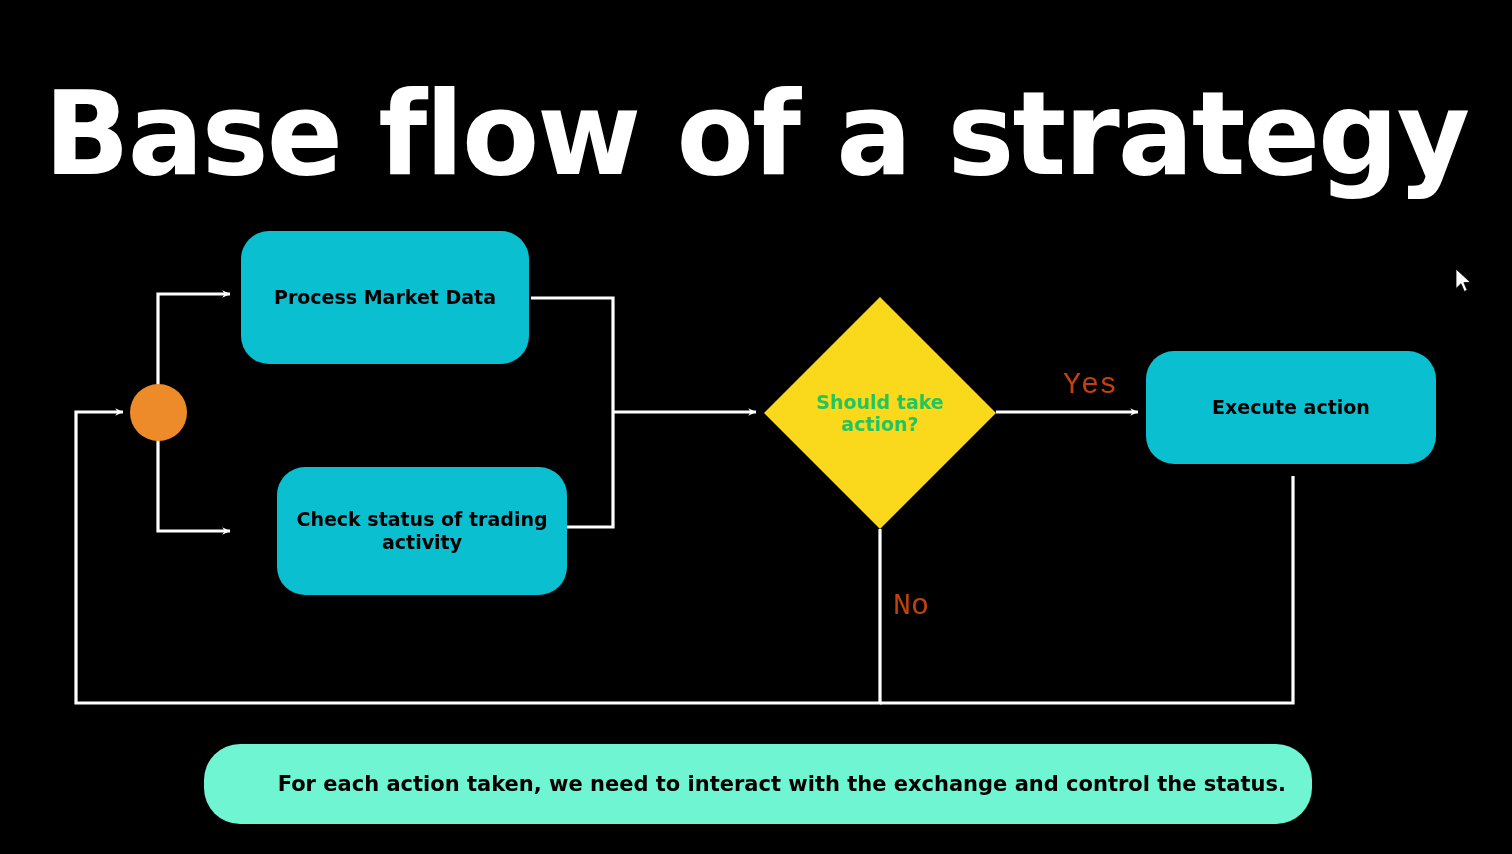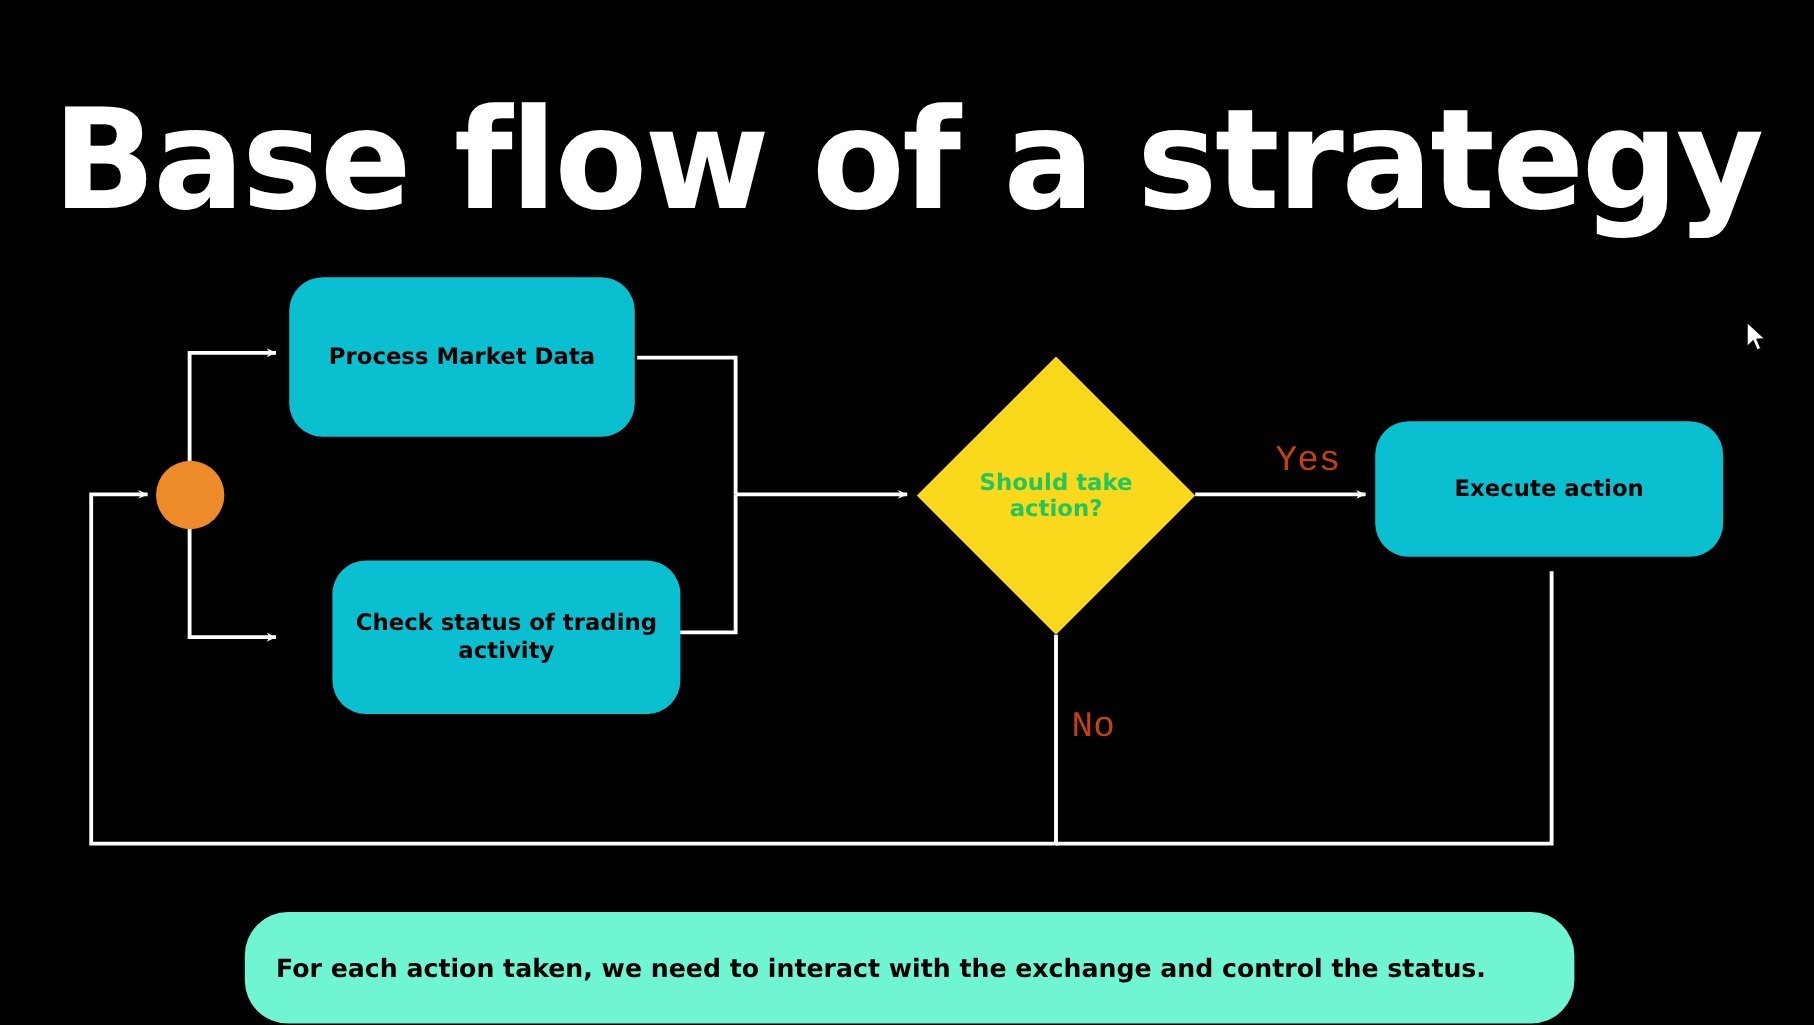--- a/index.html
+++ b/index.html
@@ -145,29 +145,28 @@
   }
   #label-yes { left: 1063px; top: 369px; }
   #label-no  { left: 893px;  top: 590px; }
 
   
   #banner {
     position: absolute;
     left: 204px;
     top: 744px;
     width: 1108px;
-    height: 93px;
+    height: 80px;
     background: #6FF5D2;
     border-radius: 36px;
     display: flex;
     align-items: center;
-    justify-content: flex-start;
+    justify-content: flex-end;
     box-sizing: border-box;
     padding: 0 26px;
-    margin-top: 16px;
   }
   #banner .banner-text {
     color: #000000;
     font-family: "DejaVu Sans", sans-serif;
     font-weight: bold;
     font-size: 21px;
     line-height: 28px;
     text-align: center;
   }
 

